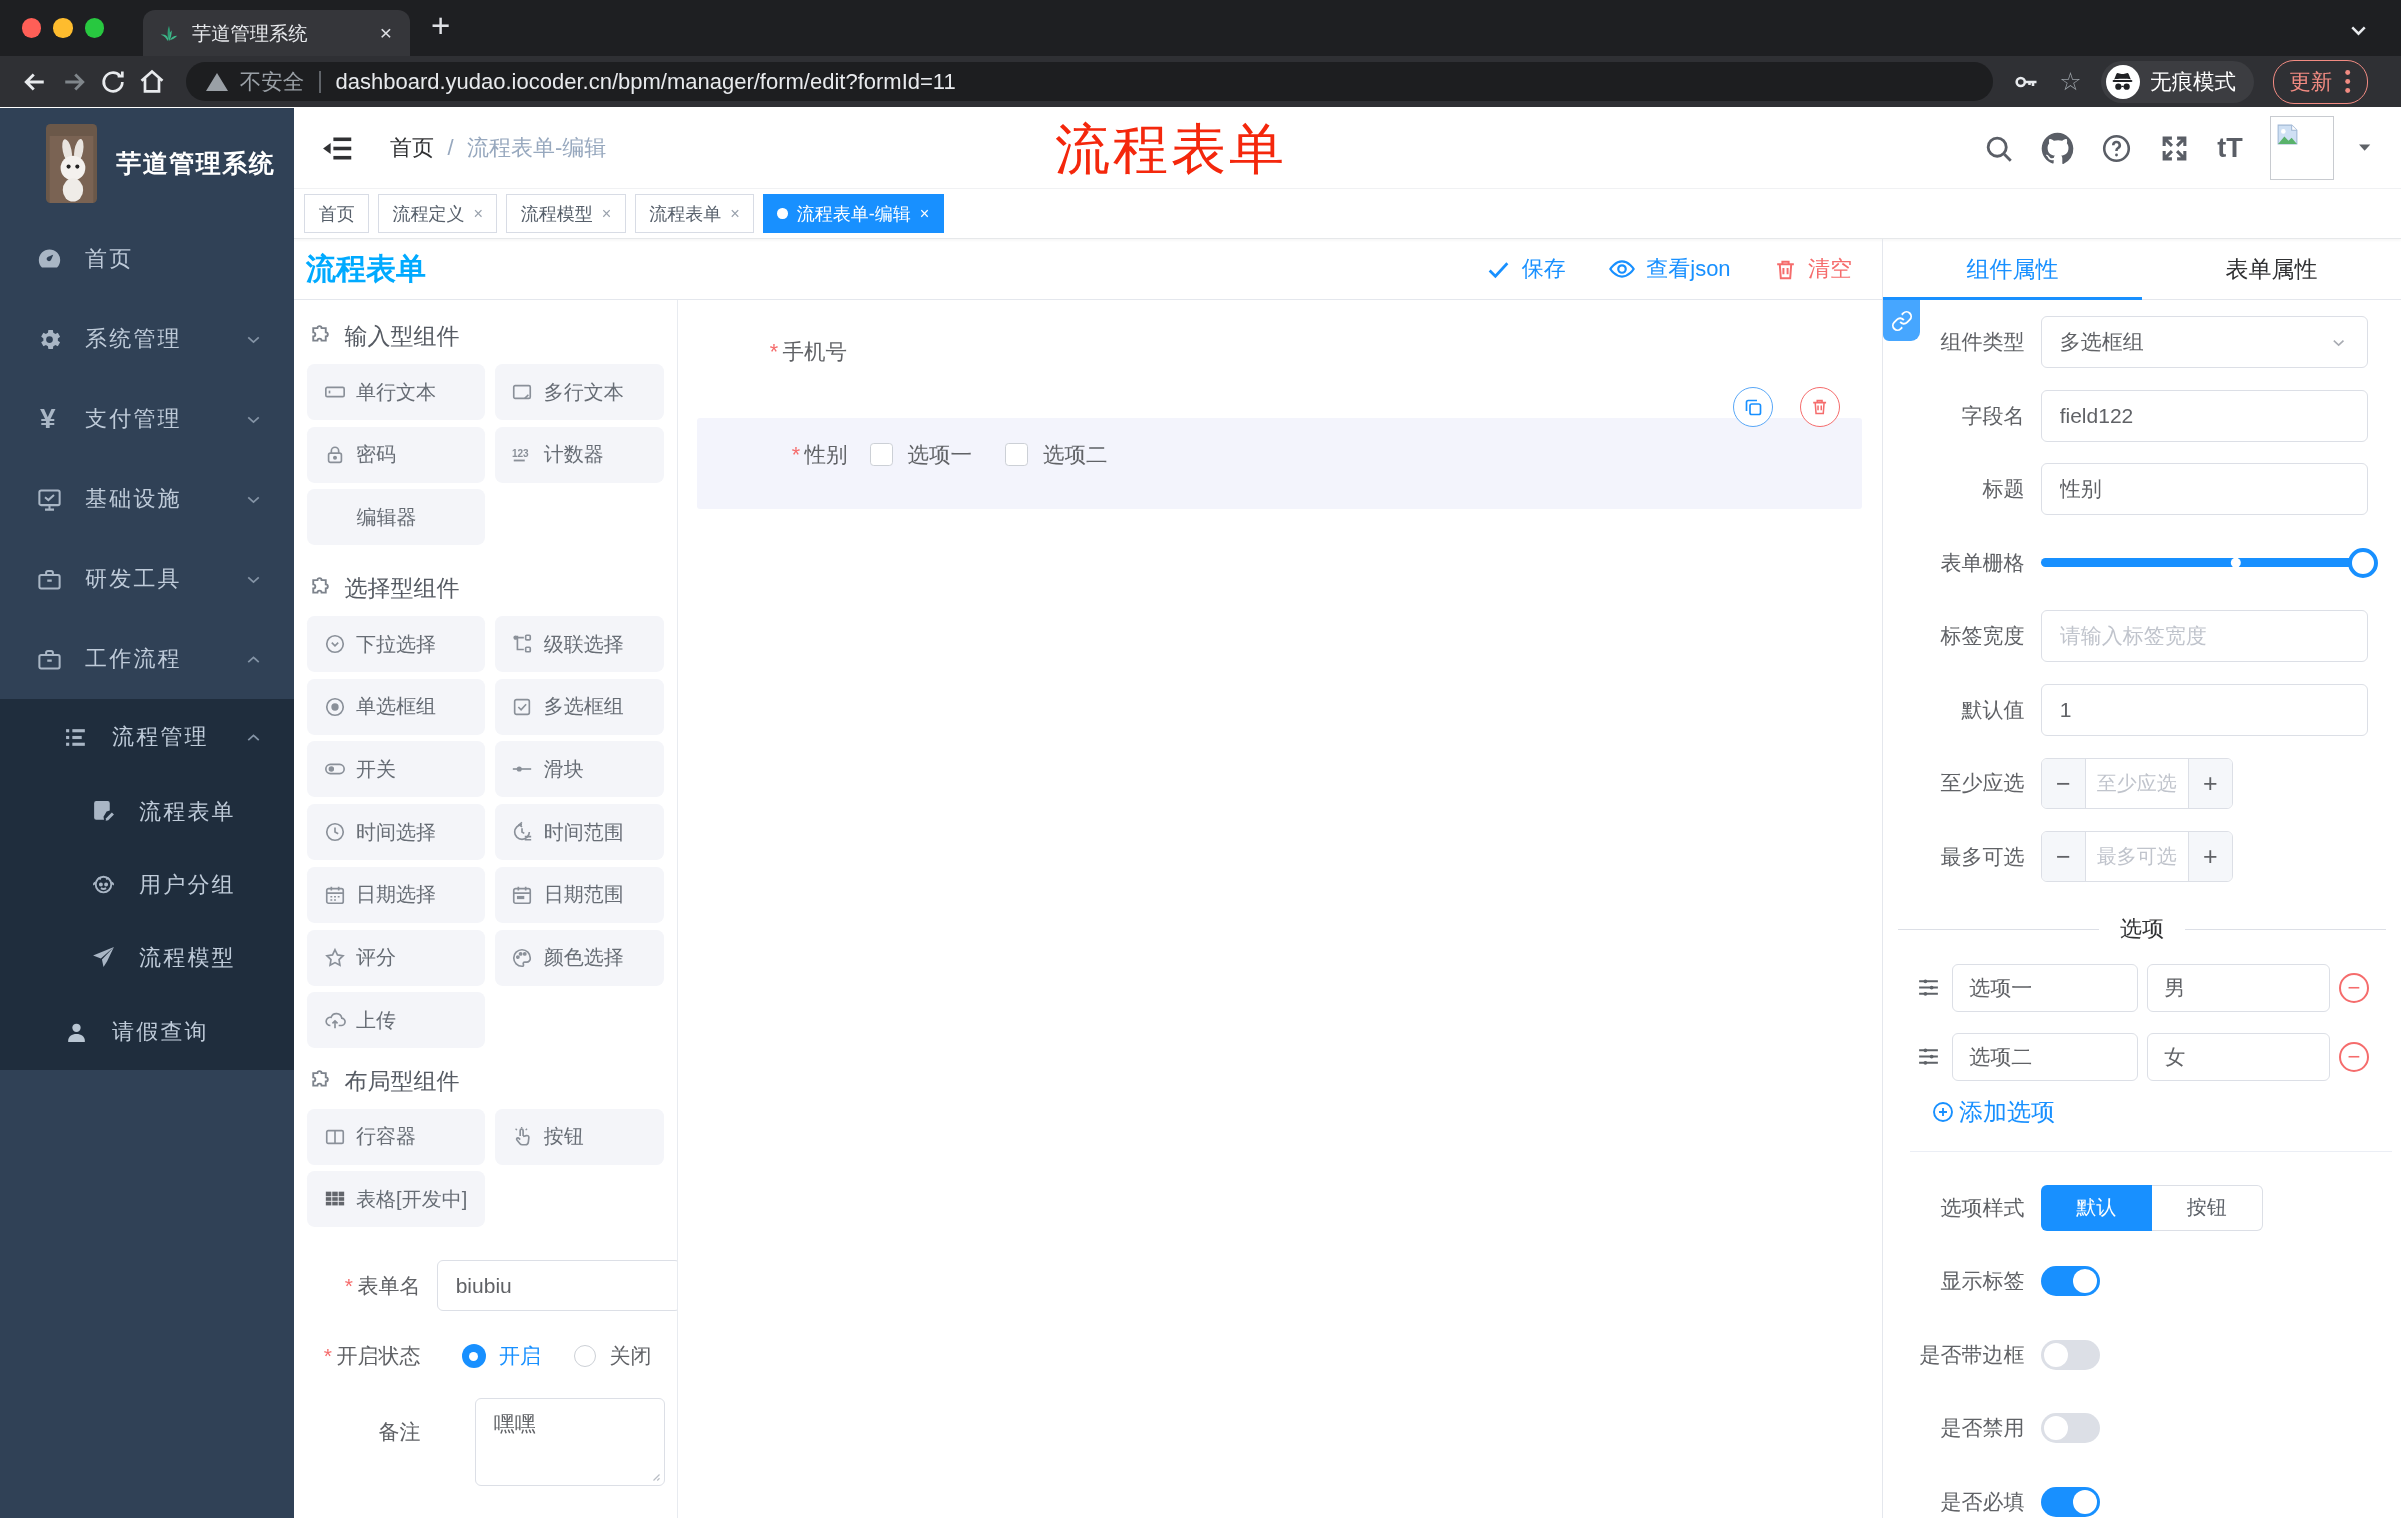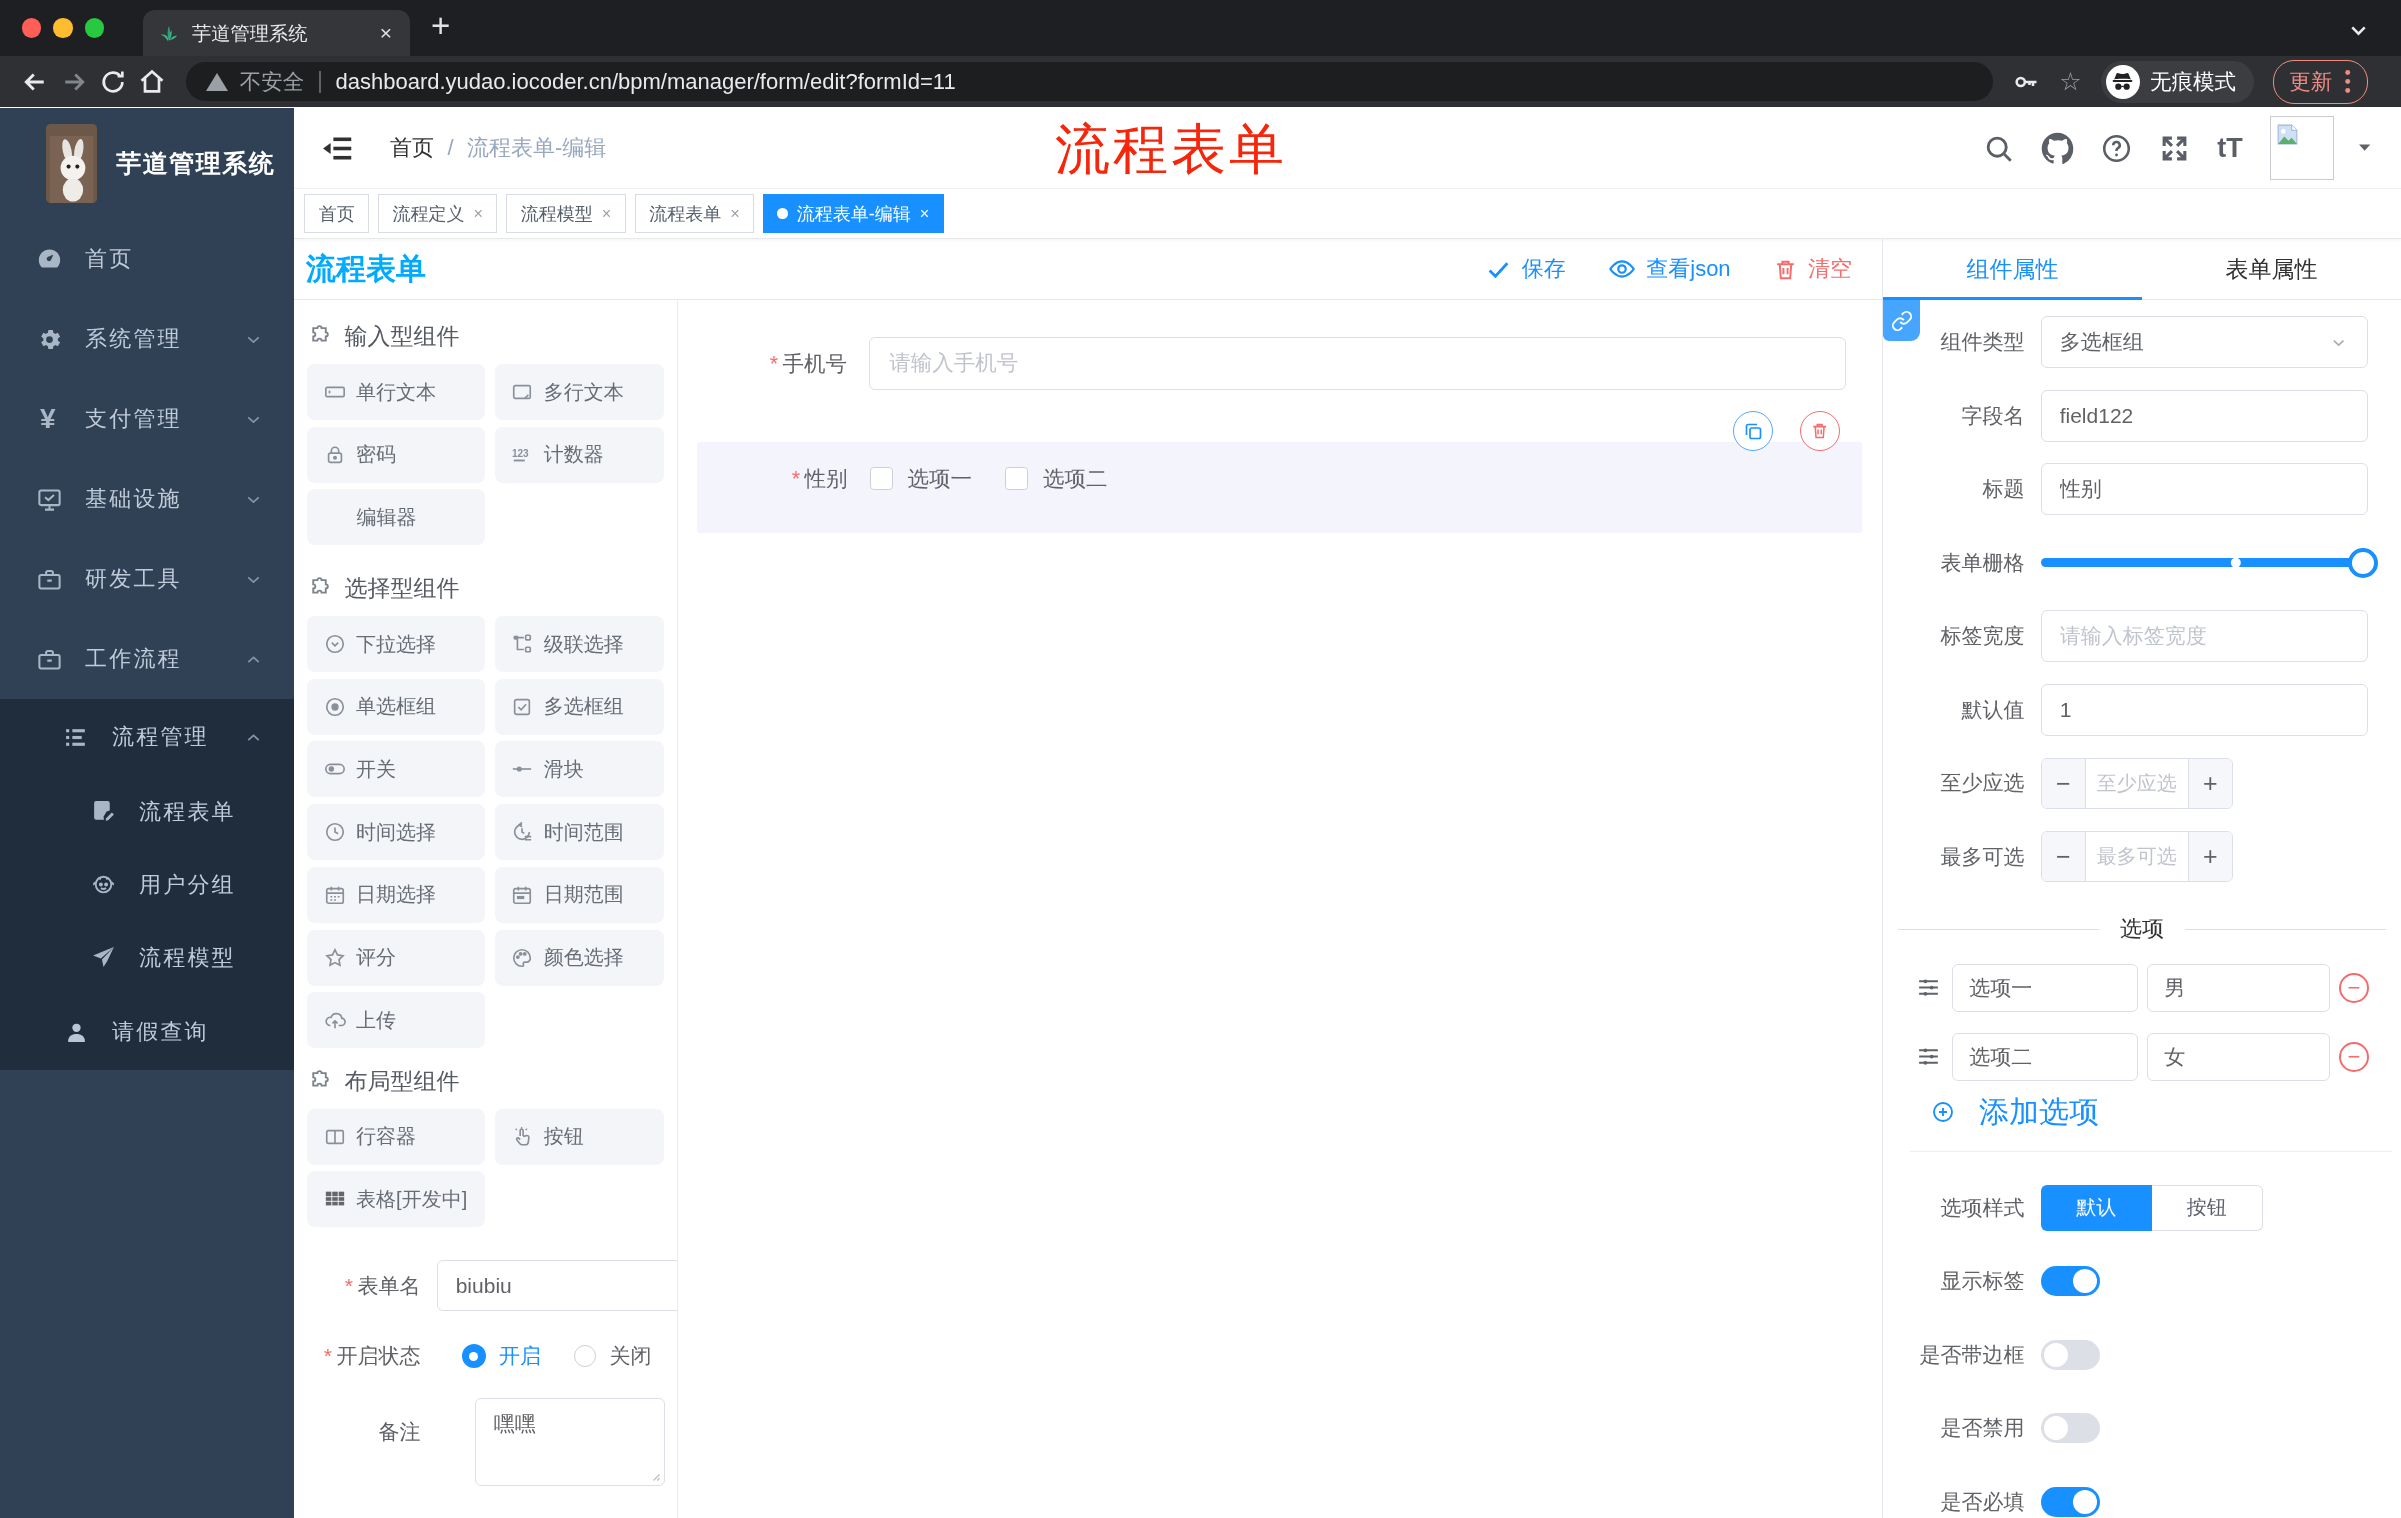--- a/index.html
+++ b/index.html
@@ -137,21 +137,21 @@
   .stepper .sval{flex:1;display:flex;align-items:center;justify-content:center;color:#c0c4cc;font-size:20px;}
   .idivider{display:flex;align-items:center;margin:33px 15px 0 15px;height:27px;gap:21px;}
   .idivider .ln{flex:1;height:0.7px;background:#dcdfe6;}
   .idivider .tx{color:#303133;font-size:22px;}
   .orow{display:flex;align-items:center;height:48px;margin-top:21px;padding-left:30px;gap:9px;}
   .orow .handle{color:#5f6368;width:30px;display:flex;justify-content:center;flex-shrink:0;}
   .oinput{box-sizing:border-box;height:48px;border:0.7px solid #dcdfe6;border-radius:6px;font-size:21px;color:#606266;padding:0 16.3px;background:#fff;font-family:"Liberation Sans","DejaVu Sans",sans-serif;}
   .oinput.w1{width:186px;}
   .oinput.w2{width:183px;}
   .ominus{width:30px;height:30px;border-radius:50%;border:2.2px solid #f56c6c;color:#f56c6c;display:flex;align-items:center;justify-content:center;font-size:22px;box-sizing:border-box;}
-  .addopt{display:flex;align-items:center;gap:24px;color:#1890ff;font-size:30px;margin:16.3px 0 0 48px;height:30px;}
+  .addopt{display:flex;align-items:center;gap:4px;color:#1890ff;font-size:24px;margin:16.3px 0 0 48px;height:30px;}
   .ihr{height:0.7px;background:#ebeef5;margin:24px 9px 0 27px;}
   .srow{margin-top:30px;}
   .seg{display:flex;}
   .segbtn{width:111px;height:46px;display:flex;align-items:center;justify-content:center;font-size:20px;box-sizing:border-box;}
   .segbtn.on{background:#1890ff;color:#fff;border-radius:6px 0 0 6px;}
   .segbtn.off{background:#fff;color:#5b6067;border:0.7px solid #dcdfe6;border-left:none;border-radius:0 6px 6px 0;}
   .toggle{width:59px;height:30px;border-radius:15px;position:relative;}
   .toggle.on{background:#1890ff;}
   .toggle.off{background:#dcdfe6;}
   .toggle .knob{position:absolute;top:3px;width:24px;height:24px;border-radius:50%;background:#fff;}
@@ -774,21 +774,20 @@
                         <path d="M14 6L6 14M14 11l-3 3"></path>
                       </svg>
                     </span>
                 </div>
               </div>
             </div>
 
             <div class="canvas">
               <div class="crow">
                 <span class="clabel"><span class="req">*</span><span>手机号</span></span>
-                <input class="cinput" placeholder="请输入手机号" style="">
               </div>
 
               <div class="selblock">
                 <div class="blockbtns">
                   <span class="cbtn copy">
                       <svg width="21" height="21" viewBox="0 0 24 24" fill="none" stroke="currentColor" stroke-width="1.9">
                         <rect x="8" y="8" width="12" height="12" rx="2"></rect>
                         <path d="M16 4H6a2 2 0 0 0-2 2v10"></path>
                       </svg>
                     </span>

